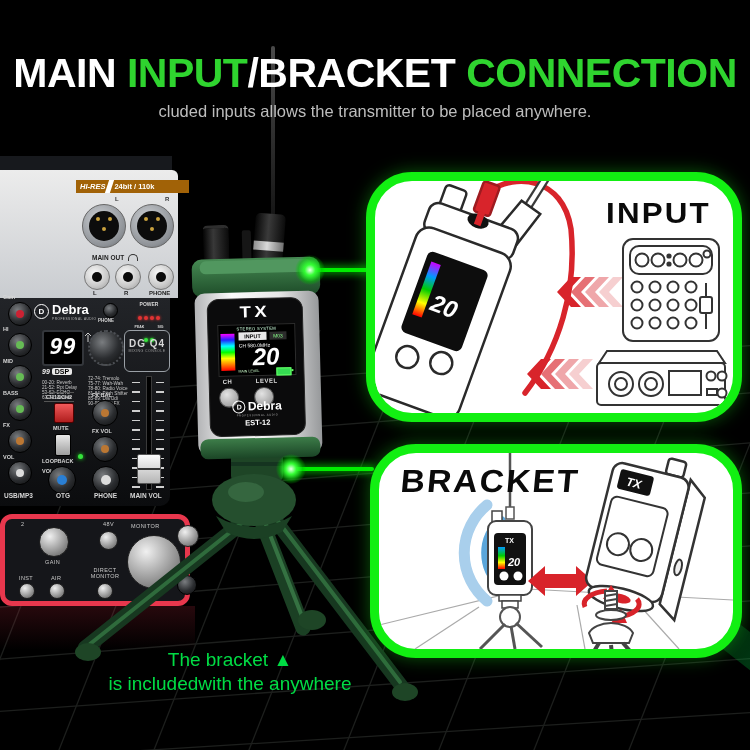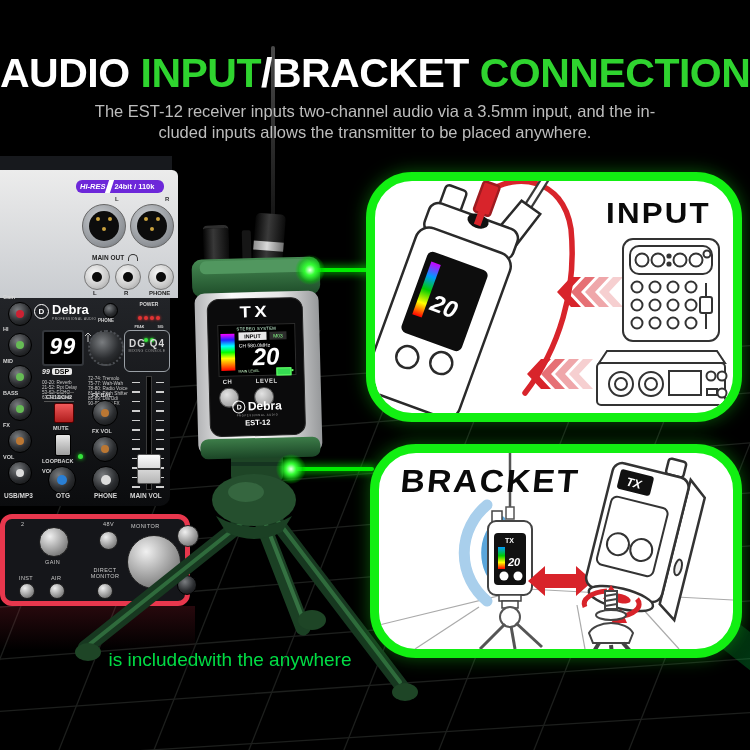--- a/index.html
+++ b/index.html
@@ -32,21 +32,21 @@
   .mp3disp{position:absolute;left:4px;top:38px;width:54px;height:28px;background:#0a0f0a;border-radius:2px;}
   .cdicon{position:absolute;left:4px;top:7px;width:14px;height:14px;border-radius:50%;
           background:conic-gradient(#e33,#fb3,#3e3,#3cc,#36e,#e3e,#e33);}
   .cdicon::after{content:"";position:absolute;left:5px;top:5px;width:4px;height:4px;border-radius:50%;background:#000;}
   .seg{font-family:"DejaVu Sans Mono",monospace;font-style:italic;font-weight:bold;color:#27e833;}
   .mp3val{position:absolute;left:22px;top:6px;font-size:14px;}
   .tbtns{position:absolute;left:2px;top:74px;width:60px;display:flex;justify-content:space-around;}
   .tbtn{width:10px;height:10px;border-radius:50%;background:#f4f4f4;border:1px solid #888;}
   .tlbls{position:absolute;left:2px;top:88px;width:60px;display:flex;justify-content:space-around;
          font-size:4.5px;color:#333;font-weight:bold;}
-  .hires{position:absolute;left:76px;top:10px;width:88px;height:13px;background:#6d28d9;border-radius:6px;
+  .hires{position:absolute;left:76px;top:10px;width:113px;height:13px;background:#a16207;border-radius:0;
          display:flex;align-items:center;color:#fff;font-size:7.5px;font-weight:bold;}
   .hires .sl{width:5px;height:13px;background:#fff;transform:skewX(-18deg);margin:0 2px;}
   .xlr{position:absolute;width:42px;height:42px;border-radius:50%;
        background:radial-gradient(circle at 40% 35%,#cfd2d6,#8d9196 70%,#5d6166);border:1px solid #666;}
   .xlr::before{content:"";position:absolute;left:6px;top:6px;width:30px;height:30px;border-radius:50%;background:#0c0c0c;}
   .xlr i{position:absolute;width:4px;height:4px;border-radius:50%;background:#caa23f;z-index:1;}
   .xlrlab{position:absolute;font-size:6px;font-weight:bold;color:#333;}
   .mainout{position:absolute;left:92px;top:84px;font-size:6.5px;font-weight:bold;color:#222;}
   .hp-icon{display:inline-block;width:8px;height:6px;border:1.5px solid #333;border-bottom:none;
            border-radius:5px 5px 0 0;vertical-align:-1px;margin-left:4px;}
@@ -183,24 +183,23 @@
       <line x1="-10" y1="608" x2="760" y2="545"></line>
         <line x1="-10" y1="660" x2="760" y2="600"></line>
       <line x1="-10" y1="712" x2="760" y2="658"></line>
         <line x1="-10" y1="760" x2="760" y2="712"></line>
     </g>
   </svg>
   <div class="streak" style="left:645px;top:640px;width:220px;height:30px;transform:rotate(38deg);
               background:linear-gradient(90deg,transparent,rgba(0,180,60,.3),transparent);"></div>
 
   <div class="title">
-    <span>AUDIO </span><span class="grn">INPUT</span><span>/</span><span>BRACKET </span><span class="grn">CONNECTION</span>
+    <span>MAIN </span><span class="grn">INPUT</span><span>/</span><span>BRACKET </span><span class="grn">CONNECTION</span>
   </div>
   <div class="subtitle">
-    <div>The EST-12 receiver inputs two-channel audio via a 3.5mm input, and the in-</div>
     <div>cluded inputs allows the transmitter to be placed anywhere.</div>
   </div>
 
   <div class="mixer">
     <div class="mx-back"></div>
     <div class="mx-gray"></div>
     <div class="mx-black"></div>
 
 
     <div class="hires">
@@ -587,16 +586,17 @@
           <path d="M4,46 A23,14 0 0 1 48,46 L44,56 L8,56 Z"></path>
           <line x1="14" y1="56" x2="2" y2="76" stroke-width="4"></line>
           <line x1="26" y1="58" x2="28" y2="76" stroke-width="4"></line>
           <line x1="38" y1="56" x2="52" y2="72" stroke-width="4"></line>
         </g>
       </g>
     </svg>
   </div>
 
   <div class="footer">
+    <div>The bracket ▲</div>
     <div>is includedwith the anywhere</div>
   </div>
 
 </div>
 
 </body></html>

